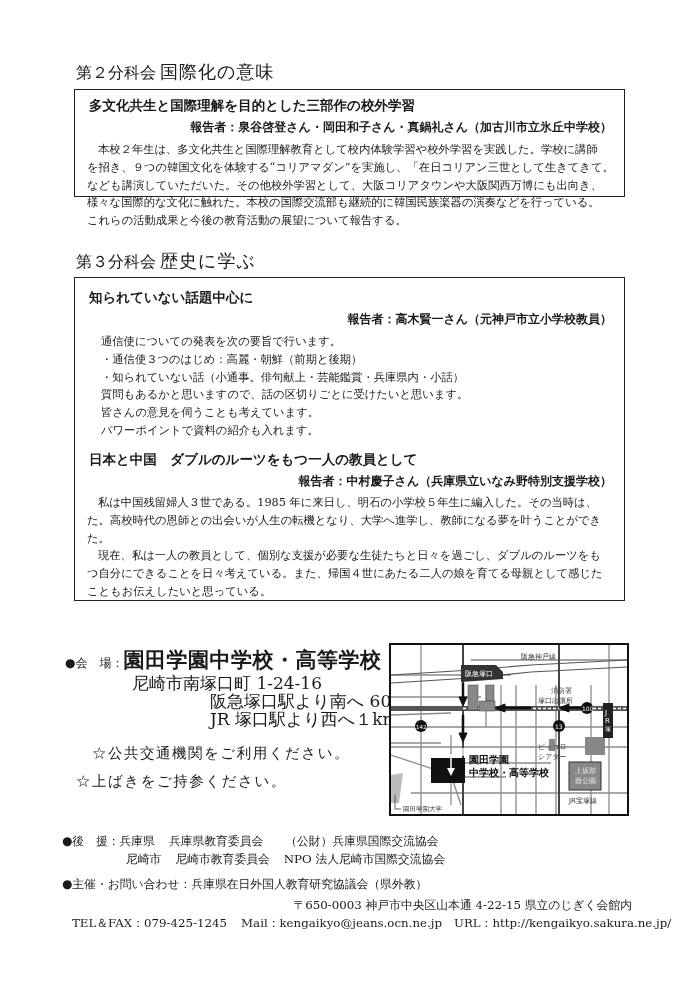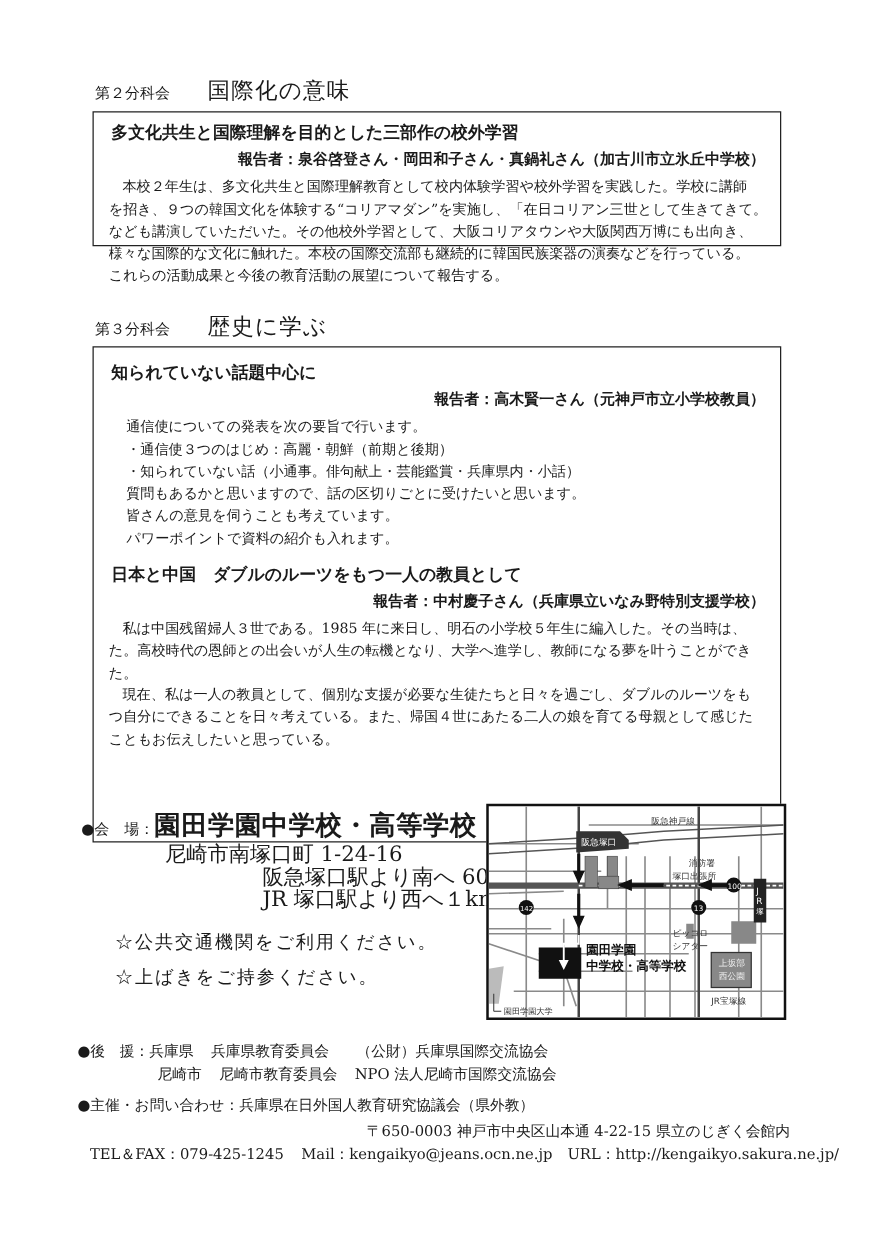--- a/index.html
+++ b/index.html
@@ -1,20 +1,20 @@
 <!DOCTYPE html>
 <html><head>
 <meta charset="utf-8">
 <style>
   * { margin: 0; padding: 0; box-sizing: border-box; }
   html, body { width: 700px; height: 990px; background: #ffffff; overflow: hidden; }
   body { position: relative; font-family: "DejaVu Serif", "Liberation Serif", serif; color: #1a1a1a; }
 
   .session-head { position: absolute; left: 76px; display: flex; align-items: baseline; }
-  .session-no { font-size: 12px; margin-right: 30px; }
+  .session-no { font-size: 16px; margin-right: 4px; }
   .session-title { font-size: 18px; letter-spacing: 1px; }
 
   .box { position: absolute; left: 74px; width: 551px; border: 1.5px solid #222; }
   .talk-title { font-size: 13.5px; font-weight: bold; position: absolute; left: 14px; white-space: nowrap; }
   .reporter { font-size: 12px; font-weight: bold; position: absolute; right: 12px; white-space: nowrap; }
   .para { position: absolute; left: 12px; right: 10px; font-size: 11.3px; line-height: 17.8px; }
   .para p { white-space: nowrap; overflow: hidden; }
   .indent { padding-left: 11px; }
 
   .abs { position: absolute; white-space: nowrap; }
@@ -46,21 +46,21 @@
     <p>様々な国際的な文化に触れた。本校の国際交流部も継続的に韓国民族楽器の演奏などを行っている。</p>
     <p>これらの活動成果と今後の教育活動の展望について報告する。</p>
   </div>
 </div>
 
 <div class="session-head" style="top:249px;">
   <span class="session-no">第３分科会</span>
   <span class="session-title">歴史に学ぶ</span>
 </div>
 
-<div class="box" style="top:277px;height:397px;">
+<div class="box" style="top:277px;height:324px;">
   <div class="talk-title" style="top:11px;">知られていない話題中心に</div>
   <div class="reporter" style="top:33px;font-family:Liberation Mono, monospace;">報告者：高木賢一さん（元神戸市立小学校教員）</div>
   <div class="para" style="top:55px;left:26px;">
     <p>通信使についての発表を次の要旨で行います。</p>
     <p>・通信使３つのはじめ：高麗・朝鮮（前期と後期）</p>
     <p>・知られていない話（小通事。俳句献上・芸能鑑賞・兵庫県内・小話）</p>
     <p>質問もあるかと思いますので、話の区切りごとに受けたいと思います。</p>
     <p>皆さんの意見を伺うことも考えています。</p>
     <p>パワーポイントで資料の紹介も入れます。</p>
   </div>
@@ -78,21 +78,21 @@
 </div>
 
 <div class="abs" style="left:65px;top:646px;display:flex;align-items:baseline;">
   <span class="venue-label">●会　場：</span>
   <span class="venue-name">園田学園中学校・高等学校</span>
 </div>
 <div class="abs addr" style="left:132px;top:672px;">尼崎市南塚口町 1-24-16</div>
 <div class="abs addr" style="left:210px;top:690px;">阪急塚口駅より南へ 600m</div>
 <div class="abs addr" style="left:210px;top:708px;">JR 塚口駅より西へ１km</div>
 <div class="abs note" style="left:92px;top:744px;">☆公共交通機関をご利用ください。</div>
-<div class="abs note" style="left:92px;top:772px;">☆上ばきをご持参ください。</div>
+<div class="abs note" style="left:76px;top:772px;">☆上ばきをご持参ください。</div>
 
 <div class="map">
   <svg width="236" height="169" viewBox="0 0 236 169" xmlns="http://www.w3.org/2000/svg">
 
     <g stroke="#8a8a8a" stroke-width="1.3" fill="none">
       <line x1="30" y1="0" x2="30" y2="169"></line>
       <line x1="0" y1="30" x2="120" y2="30"></line>
       <line x1="0" y1="52" x2="90" y2="52"></line>
       <line x1="0" y1="70" x2="60" y2="68"></line>
       <line x1="0" y1="82" x2="236" y2="82"></line>

